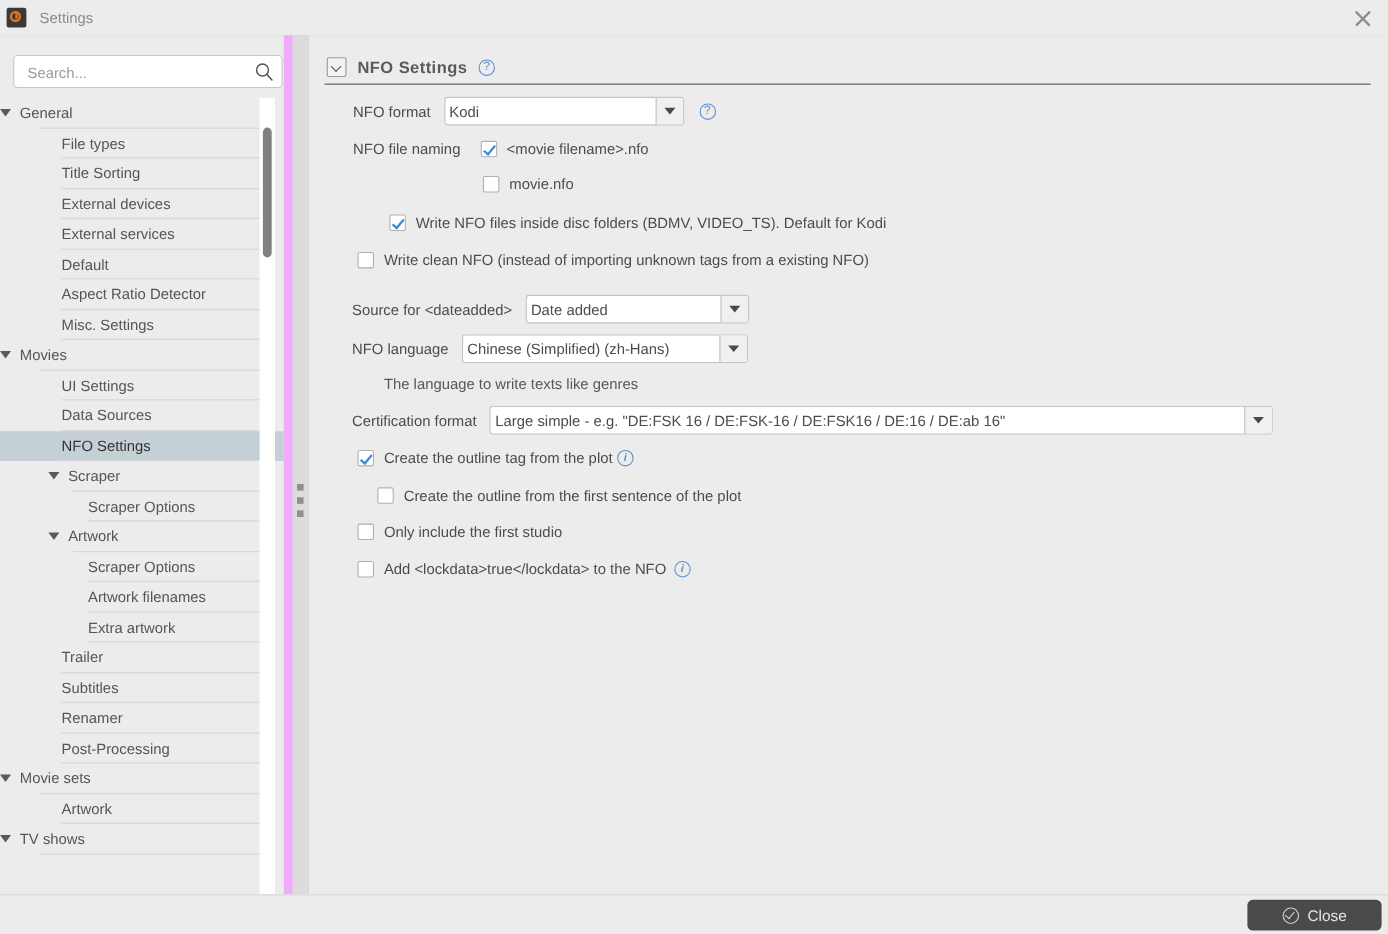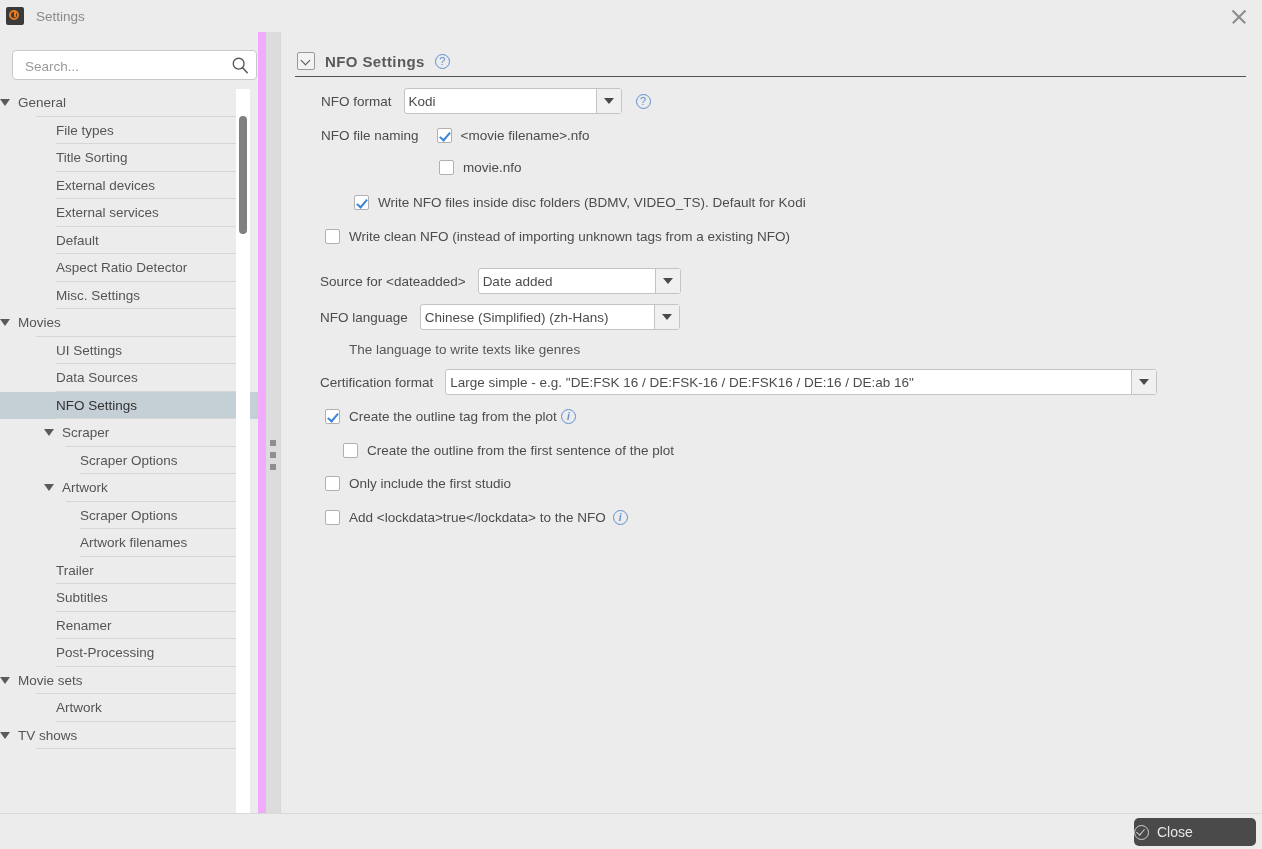--- a/index.html
+++ b/index.html
@@ -344,20 +344,21 @@
     border-top: 1px solid #d9d9d9;
   }
   #close-btn {
     position: absolute;
     right: 6px; top: 4px;
     width: 122px; height: 28px;
     background: #4a4a4a;
     border-radius: 5px;
     display: flex;
     align-items: center;
+    justify-content: center;
     cursor: pointer;
   }
   #close-btn .cicon {
     width: 15px; height: 15px;
     border: 1.5px solid #cfcfcf;
     border-radius: 50%;
     position: relative;
     margin-right: 8px;
     box-sizing: border-box;
     flex: none;
@@ -460,20 +461,24 @@
           <span class="caret"></span>
           <span>Artwork</span>
           <span class="underline"></span>
         </div>
         <div class="tree-row lvl3">
           <span>Scraper Options</span>
           <span class="underline"></span>
         </div>
         <div class="tree-row lvl3">
           <span>Artwork filenames</span>
+          <span class="underline"></span>
+        </div>
+        <div class="tree-row lvl3">
+          <span>Extra artwork</span>
           <span class="underline"></span>
         </div>
         <div class="tree-row lvl1">
           <span>Trailer</span>
           <span class="underline"></span>
         </div>
         <div class="tree-row lvl1">
           <span>Subtitles</span>
           <span class="underline"></span>
         </div>

